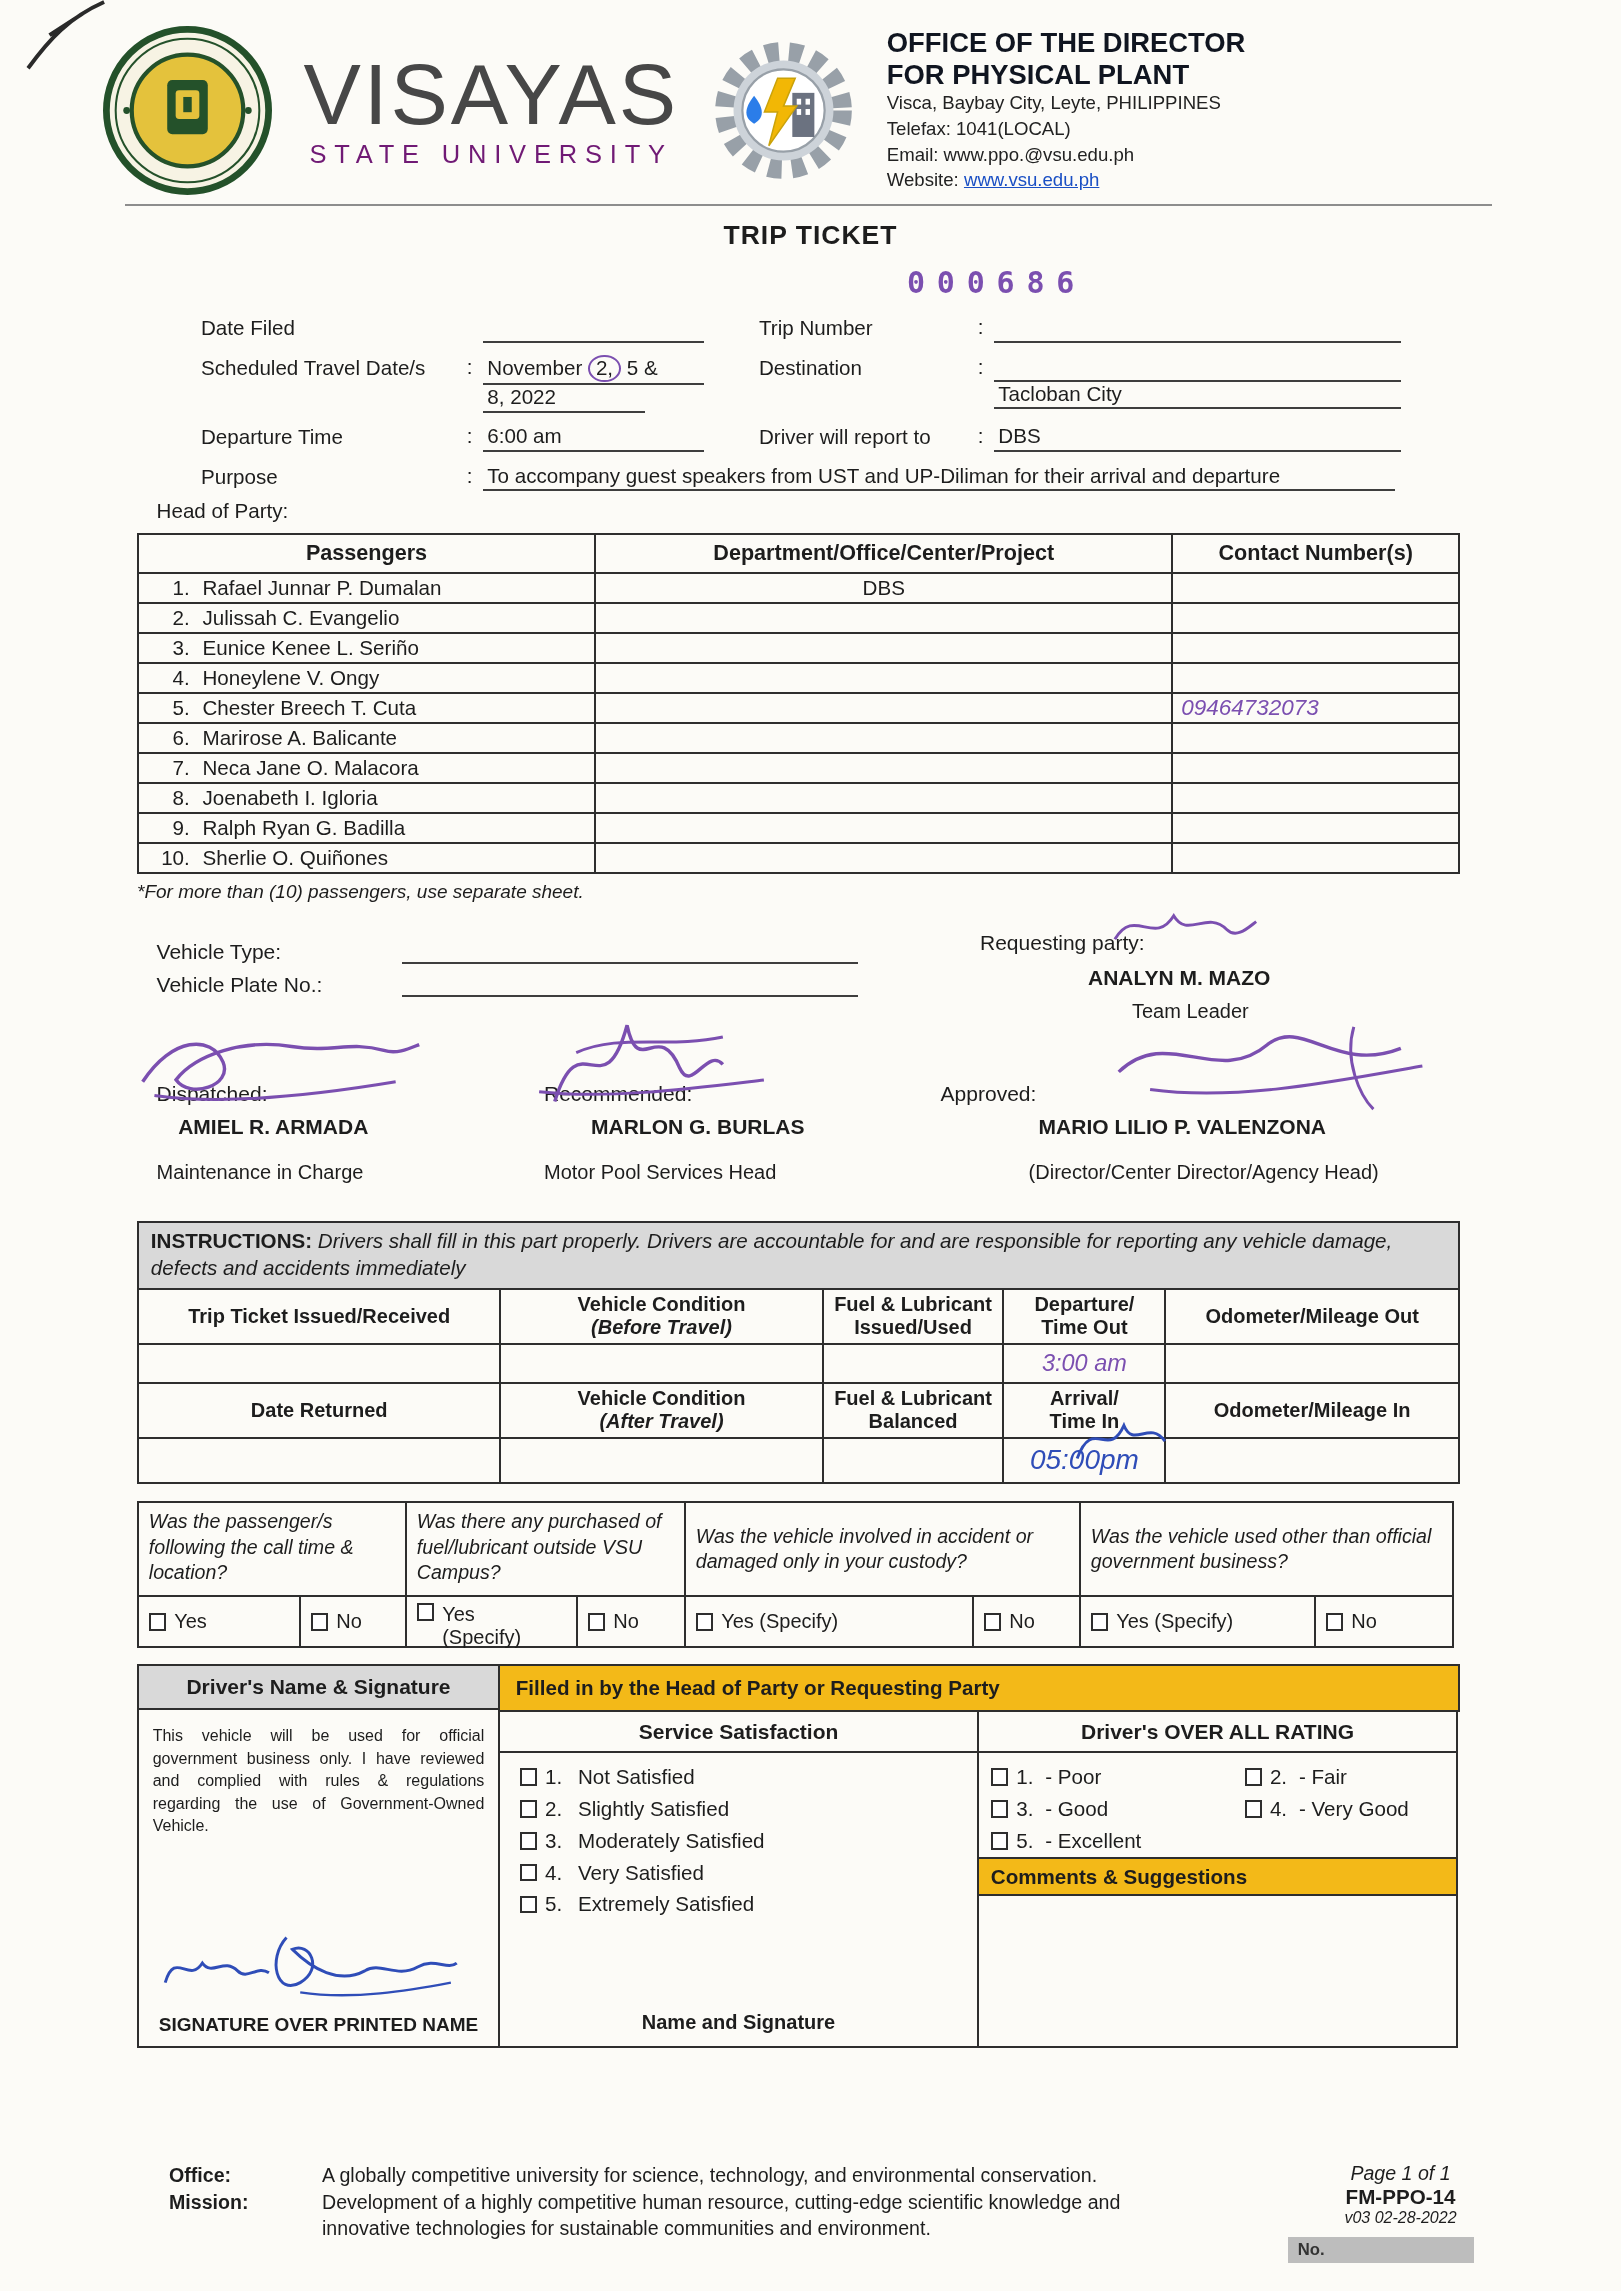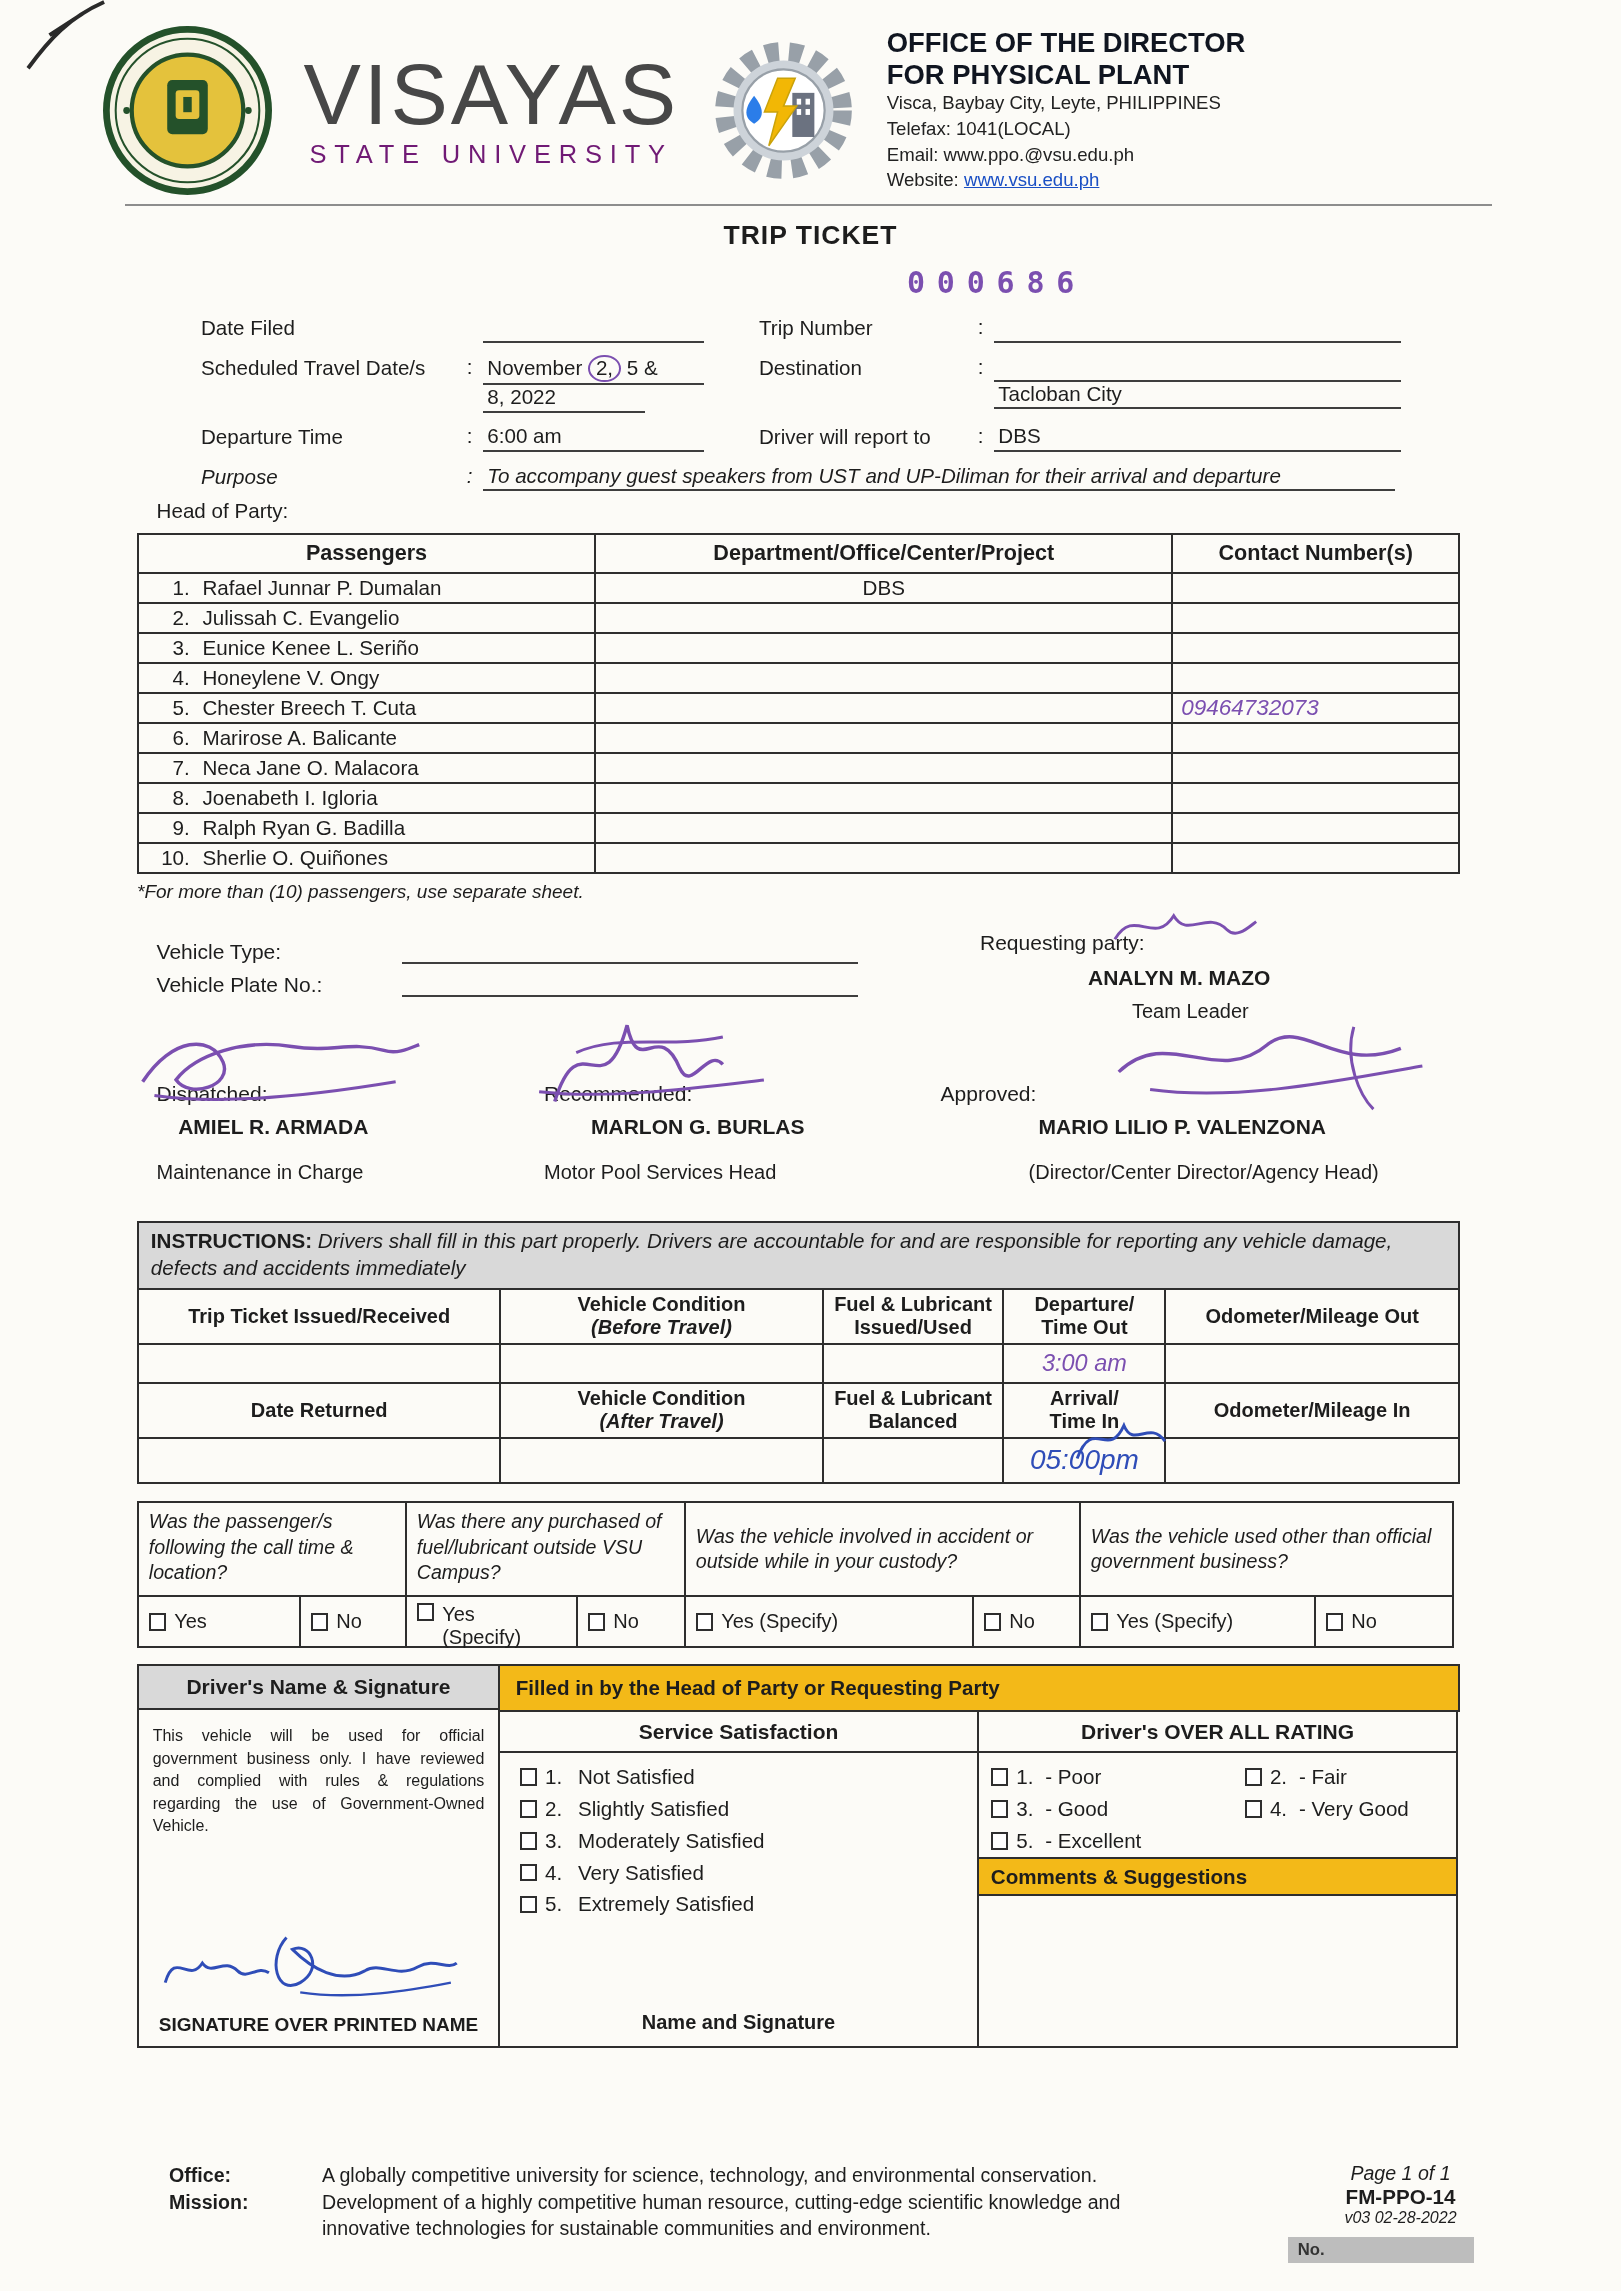--- a/index.html
+++ b/index.html
@@ -34,21 +34,21 @@
   .fgroup-l { width:622px; display:flex; padding-left:64px; }
   .fgroup-r { width:701px; display:flex; }
   .flabel { width:255px; line-height:1.25; }
   .fgroup-r .flabel { width:208px; }
   .fcolon { width:27.4px; text-align:center; }
   .fvalue { flex:1; margin-right:59px; }
   .fgroup-l .fvalue { margin-right:4.9px; max-width:221px; }
   .uline { border-bottom:2px solid #3e3e3e; min-height:27.4px; padding:0 3.9px 1px; }
   .uline.short { width:162px; }
   .circled { border:2.5px solid var(--ink-purple,#8a5bc0); border-radius:50%; padding:0 5.9px 2px; display:inline-block; line-height:1.05; }
-  .prow { display:flex; margin-top:11.8px; padding-left:64px;font-style:italic; }
+  .prow { display:flex; margin-top:11.8px; padding-left:64px; }
   .prow .flabel { width:255px; }
   .prow .fvalue { margin-right:65px; max-width:none; }
   .hop { padding-left:19.6px; margin-top:7.8px; font-size:20.6px; }
 
   
   table { border-collapse:collapse; }
   .ptable { width:1323px; margin-top:9.8px; font-size:20.6px; }
   .ptable th { border:2px solid #2e2e2e; font-weight:bold; padding:5.9px; text-align:center; font-size:21.6px; }
   .ptable td { border:2px solid #2e2e2e; height:30px; padding:1px 7.8px; }
   .pnum { display:inline-block; width:43px; text-align:right; margin-right:12.7px; }
@@ -472,21 +472,21 @@
               <span class="cbx"></span>
               <span style="max-width:93px">Yes (Specify)</span>
             </div>
           <div class="qcell" style="flex:1">
               <span class="cbx"></span>
               <span>No</span>
             </div>
         </div>
       </div>
       <div class="qg vcenter" style="width:397px">
-        <div class="qtext">Was the vehicle involved in accident or outside while in your custody?</div>
+        <div class="qtext">Was the vehicle involved in accident or damaged only in your custody?</div>
         <div class="qrow">
           <div class="qcell" style="width:286px">
               <span class="cbx"></span>
               <span>Yes (Specify)</span>
             </div>
           <div class="qcell" style="flex:1">
               <span class="cbx"></span>
               <span>No</span>
             </div>
         </div>

